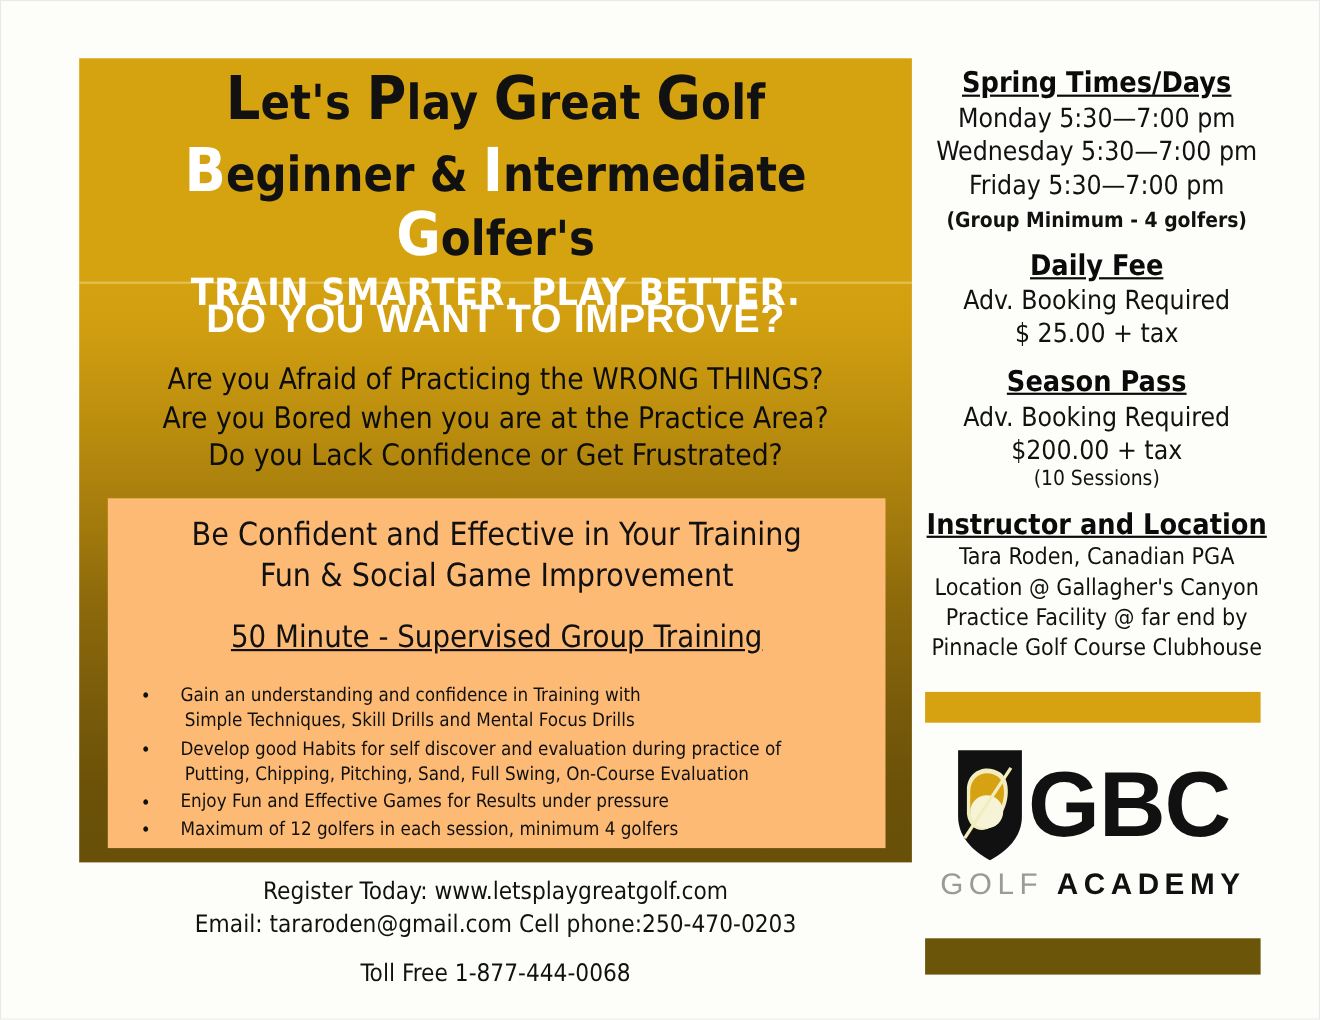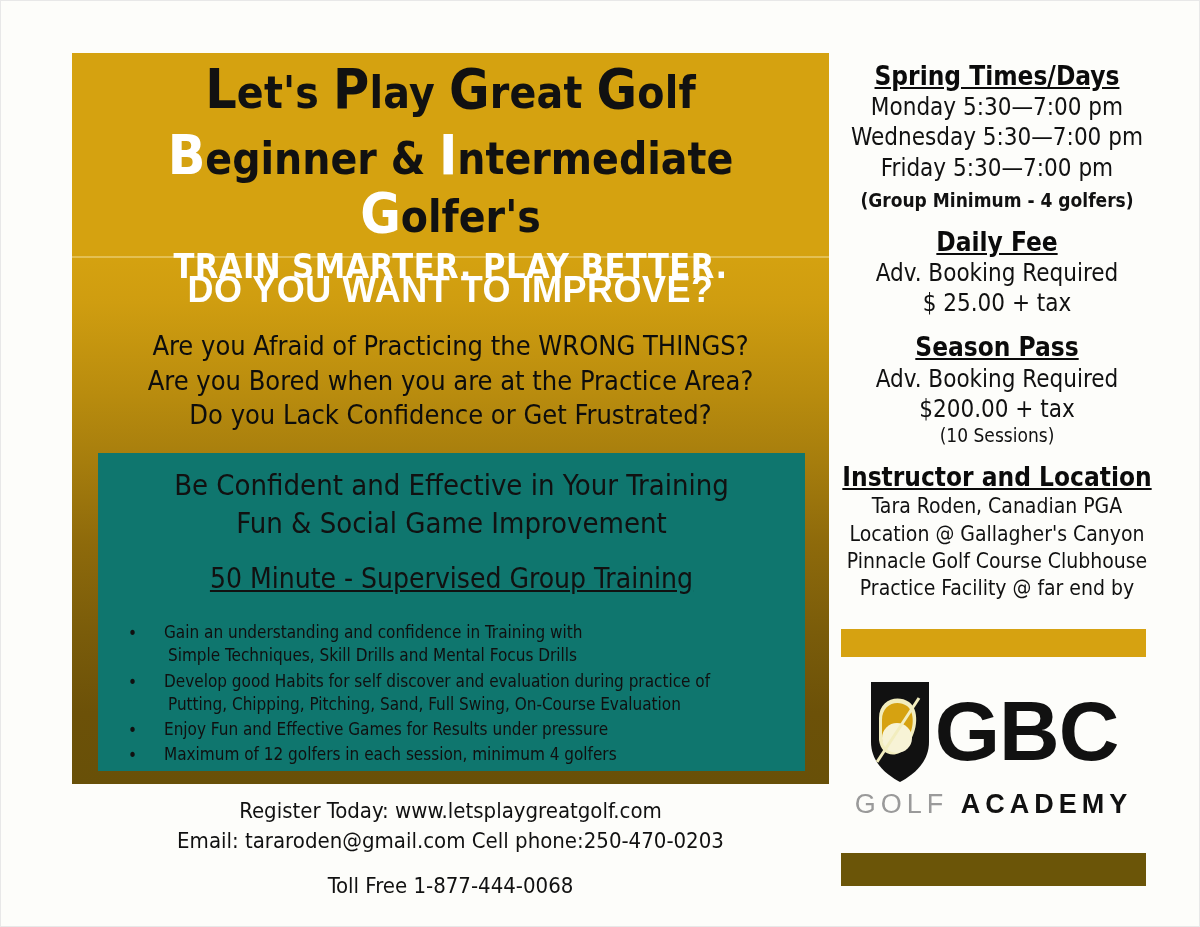--- a/index.html
+++ b/index.html
@@ -108,21 +108,21 @@
     font-family: "DejaVu Sans Condensed", "Liberation Sans Narrow", "Liberation Sans", sans-serif;
   }
 
   
   .white-card {
     position: absolute;
     left: 97px;
     top: 452px;
     width: 707px;
     height: 318px;
-    background: #0f766e;
+    background: #fdba74;
     box-sizing: border-box;
   }
   .card-head {
     text-align: center;
     padding-top: 14px;
   }
   .card-head-line {
     font-size: 29px;
     color: #111111;
     line-height: 1.3;
@@ -341,22 +341,22 @@
       <div class="sb-heading">Season Pass</div>
       <div class="sb-line">Adv. Booking Required</div>
       <div class="sb-line">$200.00 + tax</div>
       <div class="sb-line tiny">(10 Sessions)</div>
     </div>
 
     <div class="sb-group">
       <div class="sb-heading">Instructor and Location</div>
       <div class="sb-line loc">Tara Roden, Canadian PGA</div>
       <div class="sb-line loc">Location @ Gallagher's Canyon</div>
+      <div class="sb-line loc">Practice Facility @ far end by</div>
       <div class="sb-line loc">Pinnacle Golf Course Clubhouse</div>
-      <div class="sb-line loc">Practice Facility @ far end by</div>
     </div>
   </div>
 
   <div class="bar-gold"></div>
 
   <div class="logo-wrap">
     <div class="logo-row">
       <svg class="logo-shield" viewBox="0 0 62 104">
         <path d="M2 2 H60 V62 C60 84 42 96 31 102 C20 96 2 84 2 62 Z" fill="#111111"></path>
         <path d="M10 38 C10 20 28 14 40 22 C50 29 50 50 38 66 C28 80 12 76 10 60 Z" fill="#f2edbe"></path>

